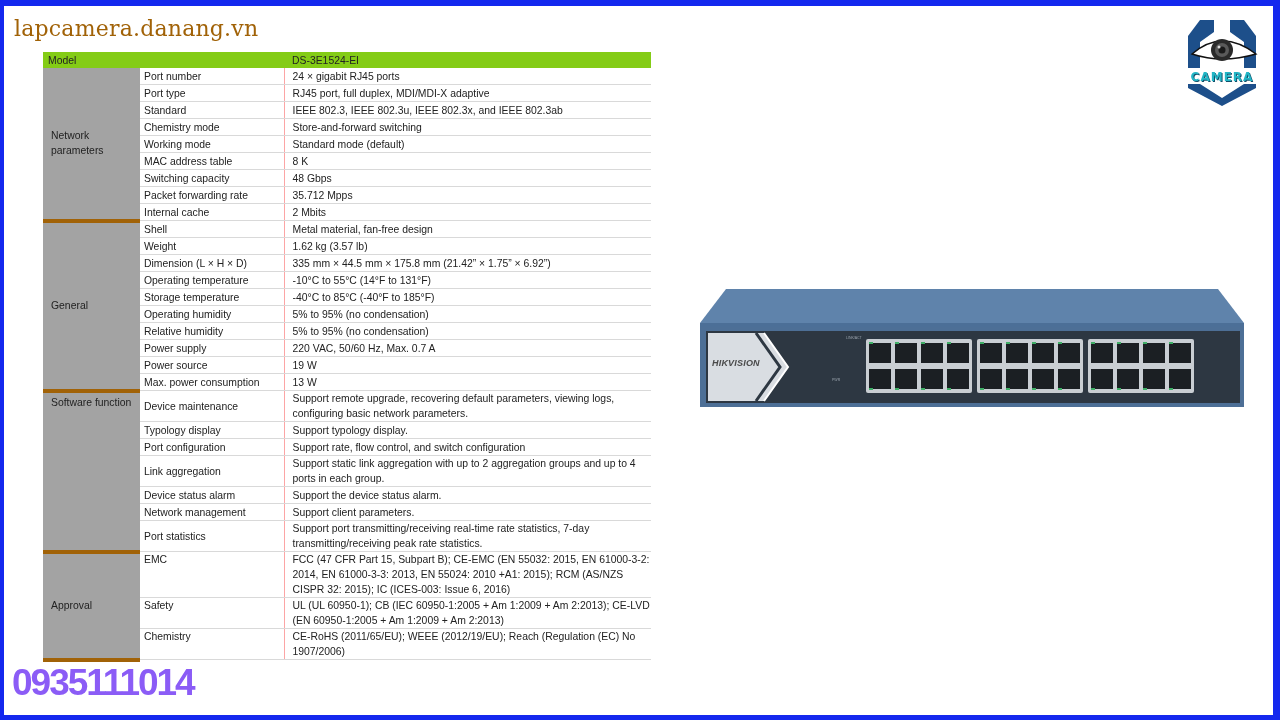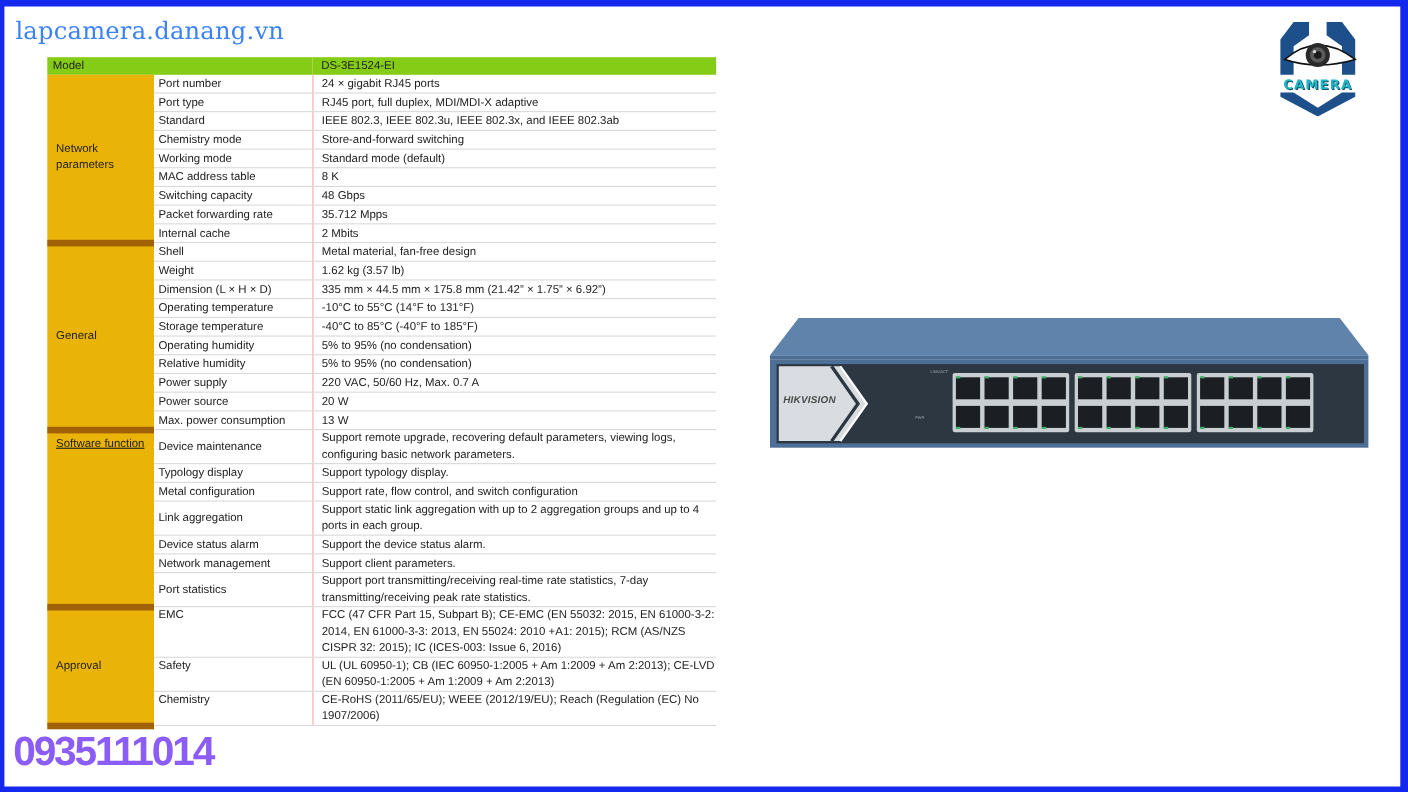--- a/index.html
+++ b/index.html
@@ -13,21 +13,21 @@
     box-sizing: border-box;
     border-top: 6px solid #1428ee;
     border-left: 4px solid #1428ee;
     border-right: 7px solid #1428ee;
     border-bottom: 5px solid #1428ee;
     pointer-events: none;
   }
   .site-name {
     position: absolute; left: 14px; top: 16px;
     font-family: "DejaVu Serif", "Liberation Serif", serif;
-    font-size: 22px; color: #3b82f6; letter-spacing: 0.2px;
+    font-size: 22px; color: #a16207; letter-spacing: 0.2px;
   }
   .phone {
     position: absolute; left: 12px; top: 662px;
     font-family: "Liberation Sans", sans-serif;
     font-weight: bold; font-size: 37px; color: #8b5cf6;
     letter-spacing: -2px;
   }
   
   .spec {
     position: absolute; left: 43px; top: 52px; width: 608px;
@@ -36,30 +36,30 @@
     font-size: 10.4px; color: #222;
     table-layout: fixed;
   }
   .spec td {
     padding: 0 0 0 5px;
     border-bottom: 1px solid #d9d9d9;
     height: 16px; line-height: 15px;
     vertical-align: middle;
   }
   .spec td.cat {
-    background: #eab308; padding-left: 8px;
-    border-bottom: 6px solid #a16207;
+    background: #a3a3a3; padding-left: 8px;
+    border-bottom: 4px solid #a16207;
   }
   .spec td.lbl { border-right: 1px solid #fca5a5; padding-left: 4px; }
   .spec td.val { padding-left: 8px; }
   .spec tr.head td { background: #84cc16; height: 16px; border-bottom: none; }
   .spec td.tall2 { height: 30px; }
   .spec td.tall3 { height: 45px; }
   
-  .logo { position: absolute; left: 1156px; top: 18px; width: 84px; height: 88px; }
+  .logo { position: absolute; left: 1180px; top: 18px; width: 84px; height: 88px; }
   .logo-text {
     position: absolute; left: 0; top: 52px; width: 84px; text-align: center;
     font-family: "DejaVu Sans", sans-serif; font-weight: bold; font-size: 12px;
     color: #23b6c6; letter-spacing: 1px;
     text-shadow: 1px 1px 0 #10506b;
   }
   
   .switch { position: absolute; left: 698px; top: 287px; width: 548px; height: 122px; }
   .brand-text {
     position: absolute; left: 712px; top: 358px;
@@ -164,38 +164,38 @@
     <tr>
         <td class="lbl">Relative humidity</td>
         <td class="val">5% to 95% (no condensation)</td>
       </tr>
     <tr>
         <td class="lbl">Power supply</td>
         <td class="val">220 VAC, 50/60 Hz, Max. 0.7 A</td>
       </tr>
     <tr>
         <td class="lbl">Power source</td>
-        <td class="val">20 W</td>
+        <td class="val">19 W</td>
       </tr>
     <tr>
         <td class="lbl">Max. power consumption</td>
         <td class="val">13 W</td>
       </tr>
 
     <tr>
-      <td class="cat" rowspan="7" style="vertical-align:top;padding-top:2px;text-decoration:underline;">Software function</td>
+      <td class="cat" rowspan="7" style="vertical-align:top;padding-top:2px;">Software function</td>
       <td class="lbl tall2">Device maintenance</td>
       <td class="val tall2">Support remote upgrade, recovering default parameters, viewing logs, configuring basic network parameters.</td>
     </tr>
     <tr>
         <td class="lbl">Typology display</td>
         <td class="val">Support typology display.</td>
       </tr>
     <tr>
-        <td class="lbl">Metal configuration</td>
+        <td class="lbl">Port configuration</td>
         <td class="val">Support rate, flow control, and switch configuration</td>
       </tr>
     <tr>
         <td class="lbl tall2">Link aggregation</td>
         <td class="val tall2">Support static link aggregation with up to 2 aggregation groups and up to 4 ports in each group.</td>
       </tr>
     <tr>
         <td class="lbl">Device status alarm</td>
         <td class="val">Support the device status alarm.</td>
       </tr>

